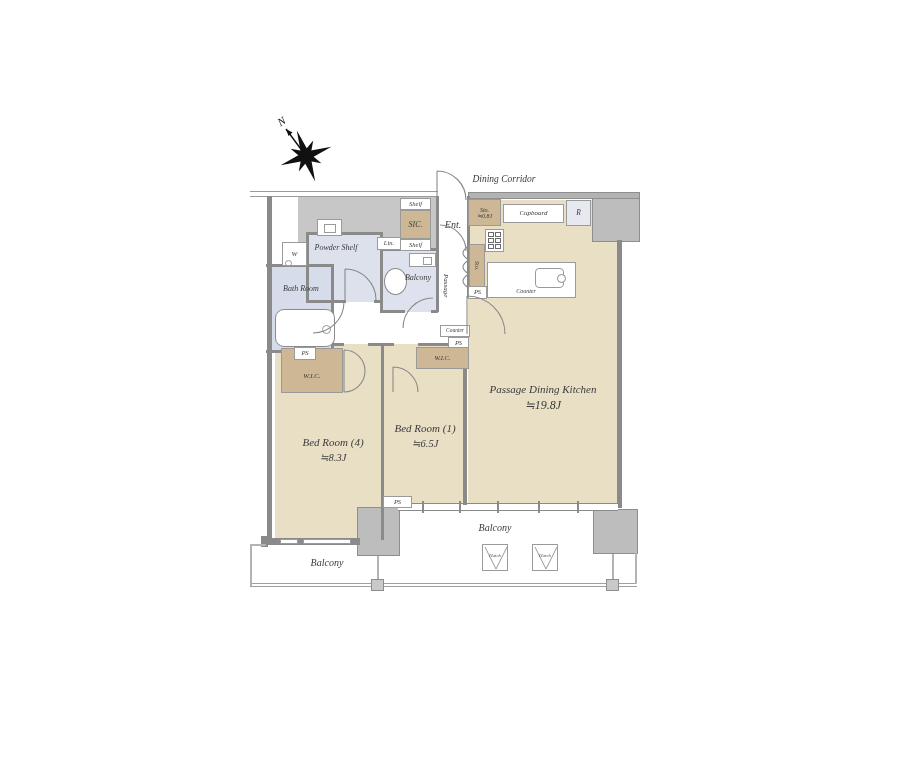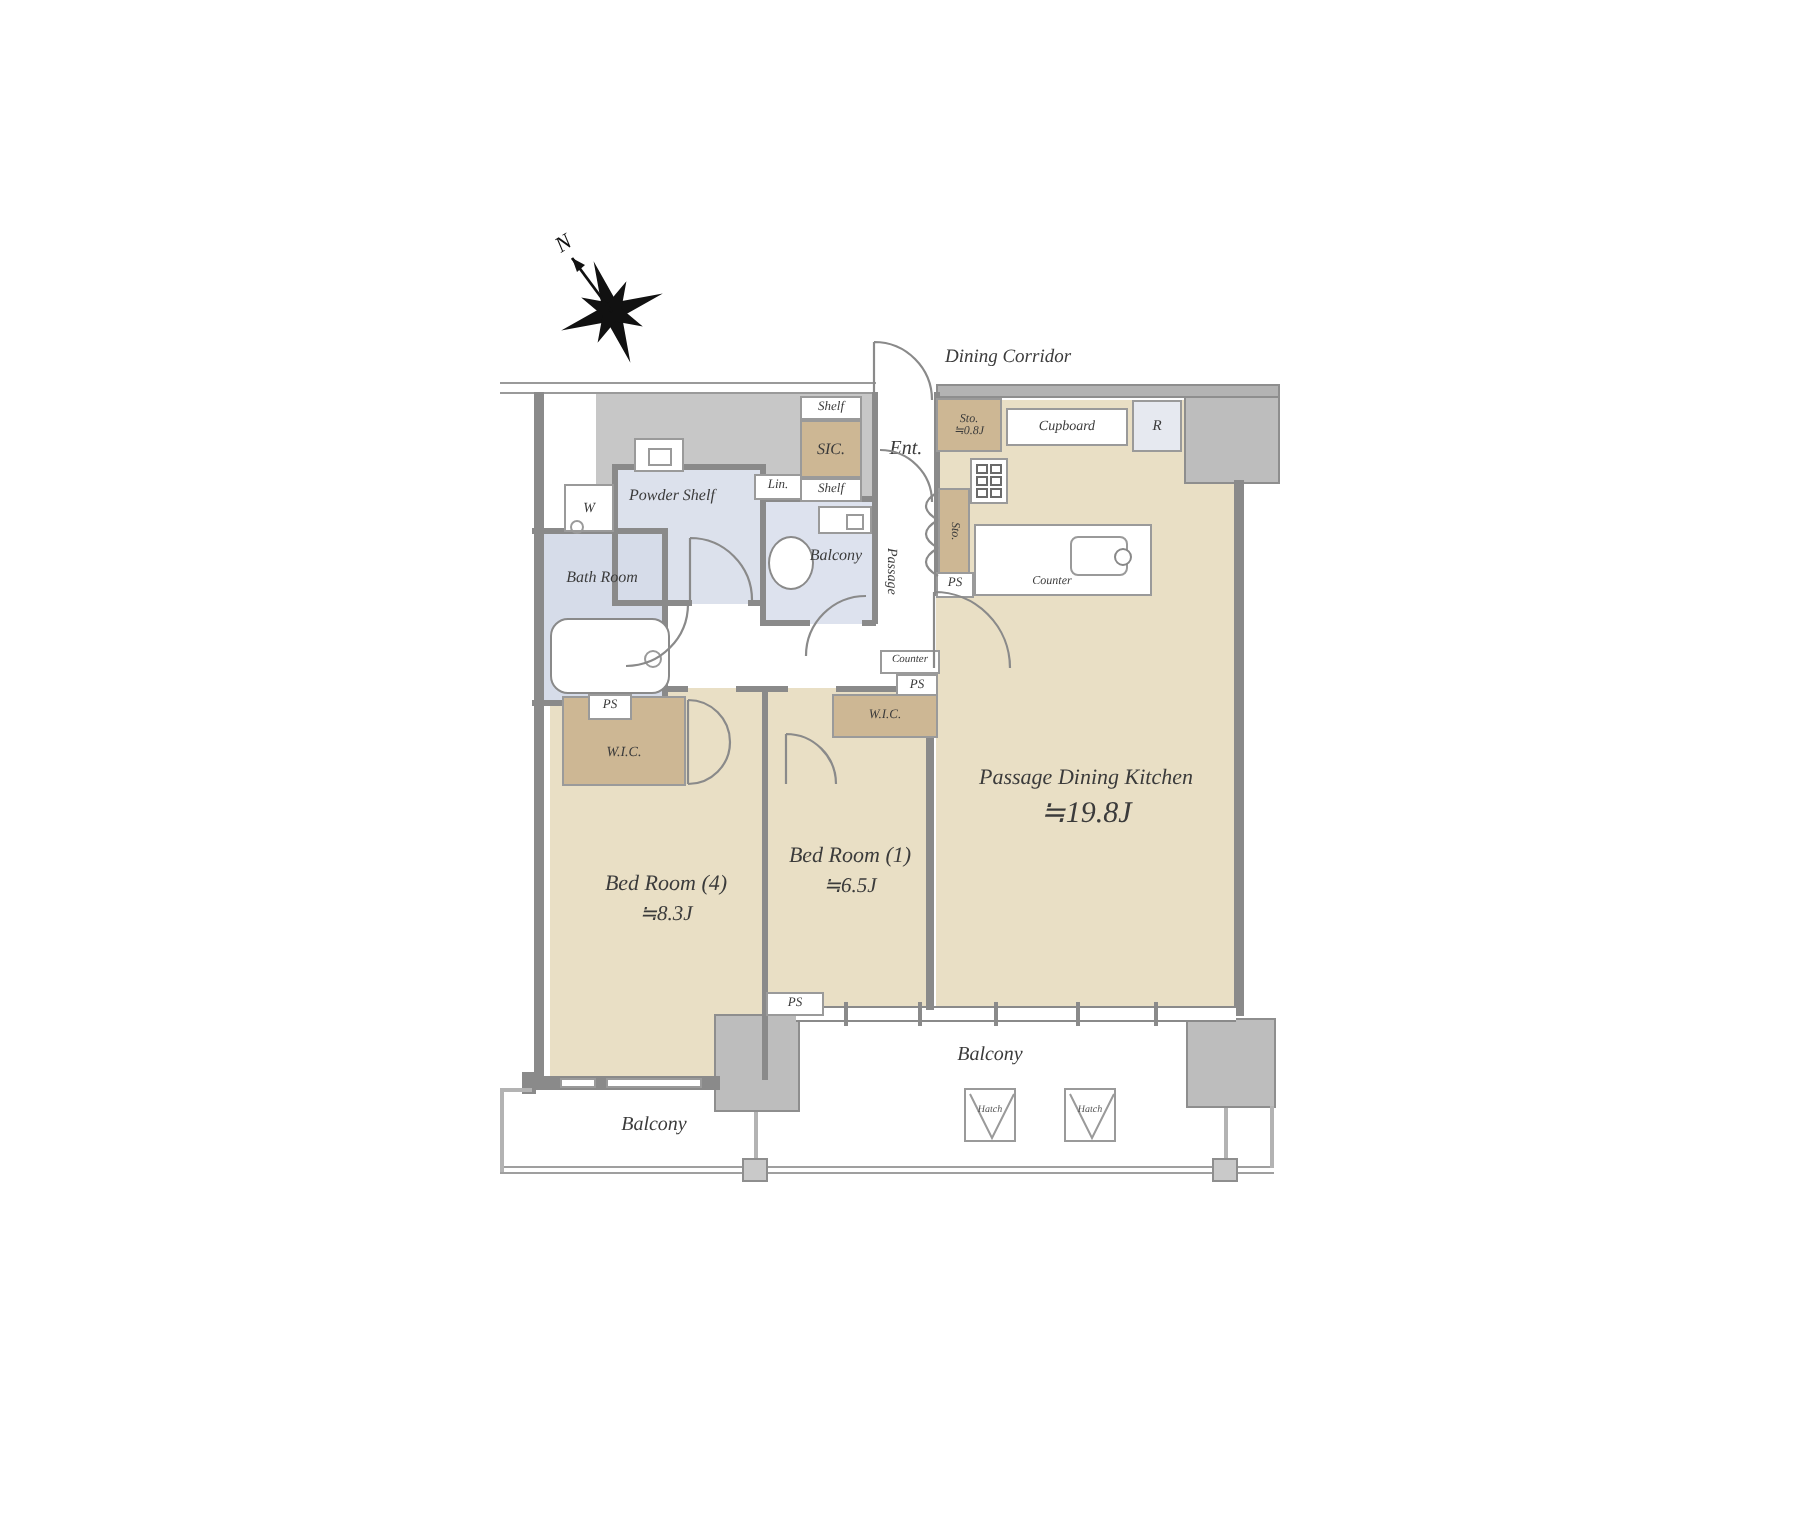--- a/index.html
+++ b/index.html
@@ -196,21 +196,21 @@
     </div>
 
   <div class="lbl" style="left:452px;top:174px;width:104px;font-size:9.5px;">Dining Corridor</div>
   <div class="lbl" style="left:437px;top:219px;width:32px;font-size:10px;">Ent.</div>
   <div class="lbl vert" style="left:442px;top:262px;height:48px;font-size:7px;">Passage</div>
   <div class="lbl" style="left:312px;top:243px;width:48px;font-size:8px;">Powder Shelf</div>
   <div class="lbl" style="left:283px;top:284px;width:36px;font-size:8px;">Bath Room</div>
   <div class="lbl" style="left:398px;top:273px;width:40px;font-size:8px;">Balcony</div>
 
   <div class="lbl" style="left:468px;top:383px;width:150px;font-size:11px;">Passage Dining Kitchen</div>
-  <div class="lbl" style="left:468px;top:399px;width:150px;font-size:15px;">≒19.8J</div>
+  <div class="lbl" style="left:468px;top:399px;width:150px;font-size:12px;">≒19.8J</div>
   <div class="lbl" style="left:283px;top:436px;width:100px;font-size:11px;">Bed Room (4)</div>
   <div class="lbl" style="left:283px;top:452px;width:100px;font-size:10.5px;">≒8.3J</div>
   <div class="lbl" style="left:383px;top:422px;width:84px;font-size:11px;">Bed Room (1)</div>
   <div class="lbl" style="left:383px;top:438px;width:84px;font-size:10.5px;">≒6.5J</div>
   <div class="lbl" style="left:302px;top:557px;width:50px;font-size:10px;">Balcony</div>
   <div class="lbl" style="left:470px;top:522px;width:50px;font-size:10px;">Balcony</div>
 
   <svg class="arcs" width="903" height="770" viewBox="0 0 903 770">
     <g fill="none" stroke="#8a8a8a" stroke-width="1.1">
       <path d="M437,171 L437,200 M437,171 A29,29 0 0 1 466,200"></path>

